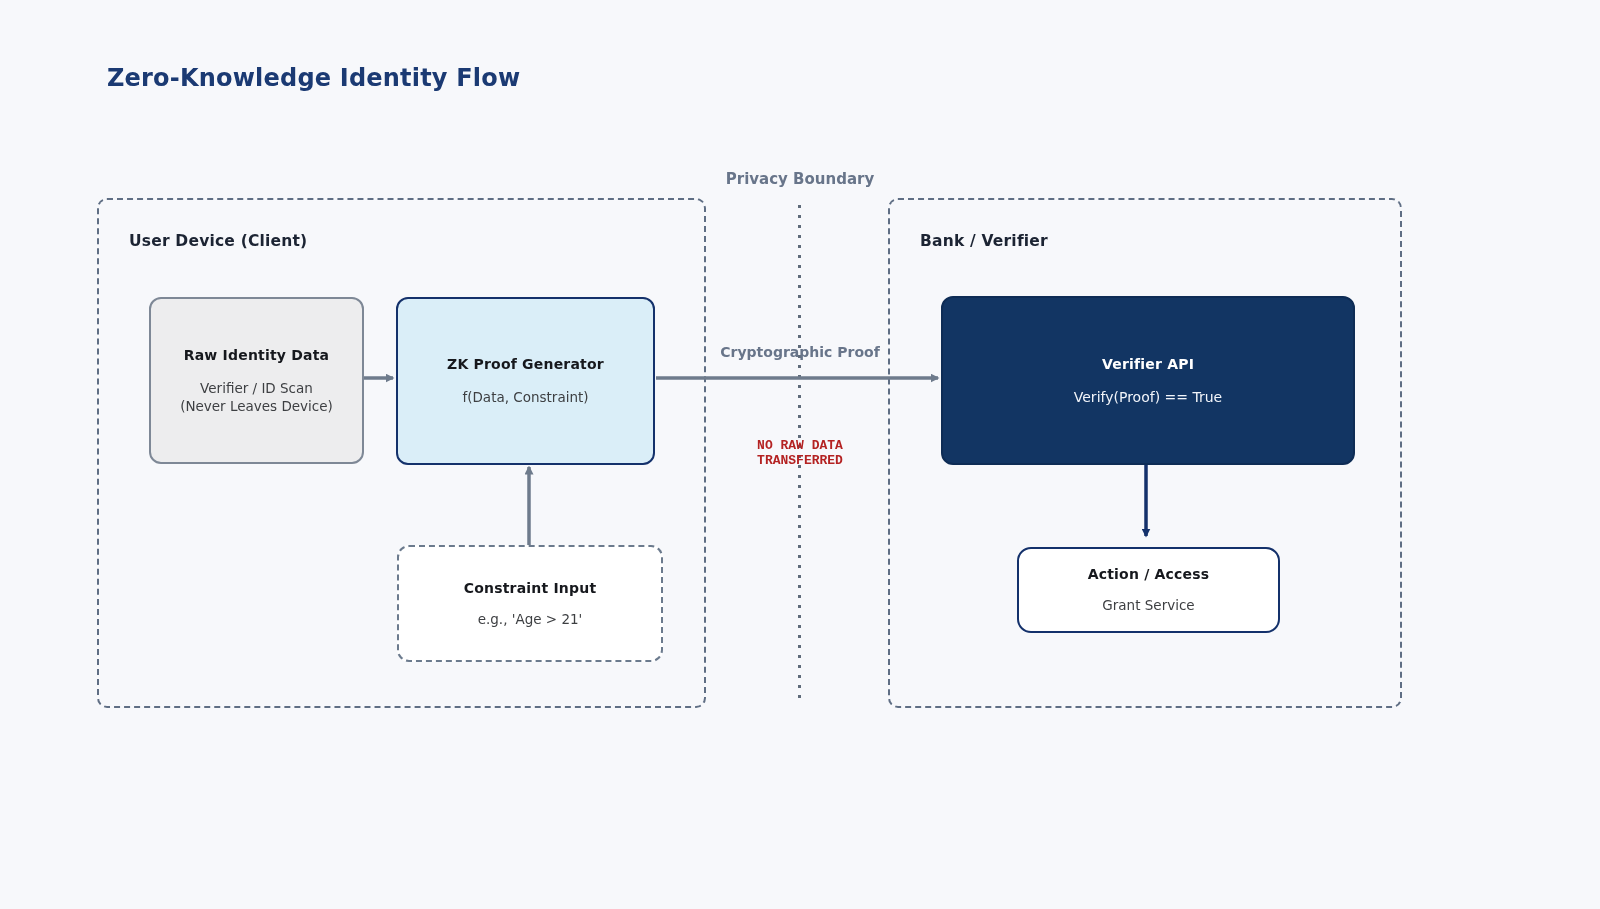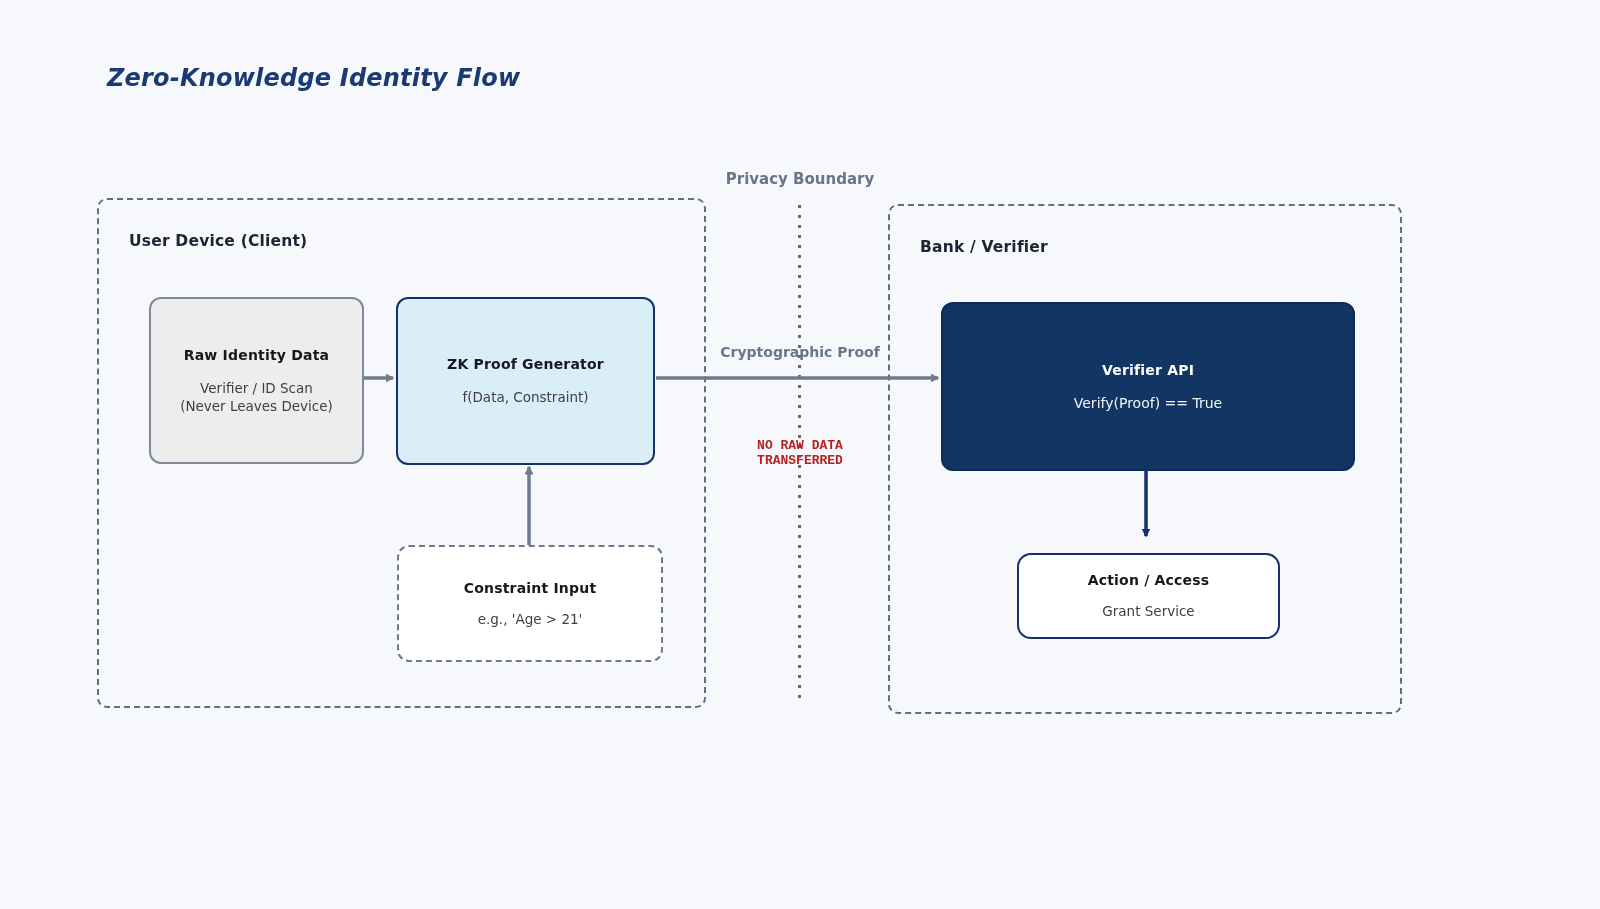--- a/index.html
+++ b/index.html
@@ -7,39 +7,39 @@
   body {
     background: #f7f8fb;
     font-family: "DejaVu Sans", "Liberation Sans", sans-serif;
     position: relative;
     overflow: hidden;
   }
   .canvas { position: absolute; inset: 0; width: 1600px; height: 909px; }
 
   .page-title {
     position: absolute; left: 107px; top: 64px;
-    font-size: 24px; font-weight: bold; color: #1b3a73; letter-spacing: 0.2px; font-style: italic;
+    font-size: 24px; font-weight: bold; color: #1b3a73; letter-spacing: 0.2px;
   }
 
   .privacy-label {
     position: absolute; left: 800px; top: 170px; transform: translateX(-50%);
     font-size: 15px; font-weight: bold; color: #68758a; white-space: nowrap;
   }
   .privacy-line {
     position: absolute; left: 798px; top: 205px; width: 3px; height: 495px;
     background-image: repeating-linear-gradient(to bottom, #5f6b7a 0 3px, transparent 3px 10px);
   }
 
   .container {
     position: absolute; border: 2px dashed #5f6e84; border-radius: 10px;
     background: transparent;
     text-decoration: underline;
   }
   .container.client  { left: 97px;  top: 198px; width: 609px; height: 510px; }
-  .container.verifier{ left: 888px; top: 204px; width: 514px; height: 510px; }
+  .container.verifier{ left: 888px; top: 198px; width: 514px; height: 510px; }
   .container-label {
     position: absolute; left: 30px; top: 32px;
     font-size: 15.5px; font-weight: bold; color: #1c2433; letter-spacing: 0.2px;
   }
 
   .node {
     position: absolute; border-radius: 12px;
     display: flex; flex-direction: column; align-items: center; justify-content: center;
     text-align: center; padding: 10px;
   }

